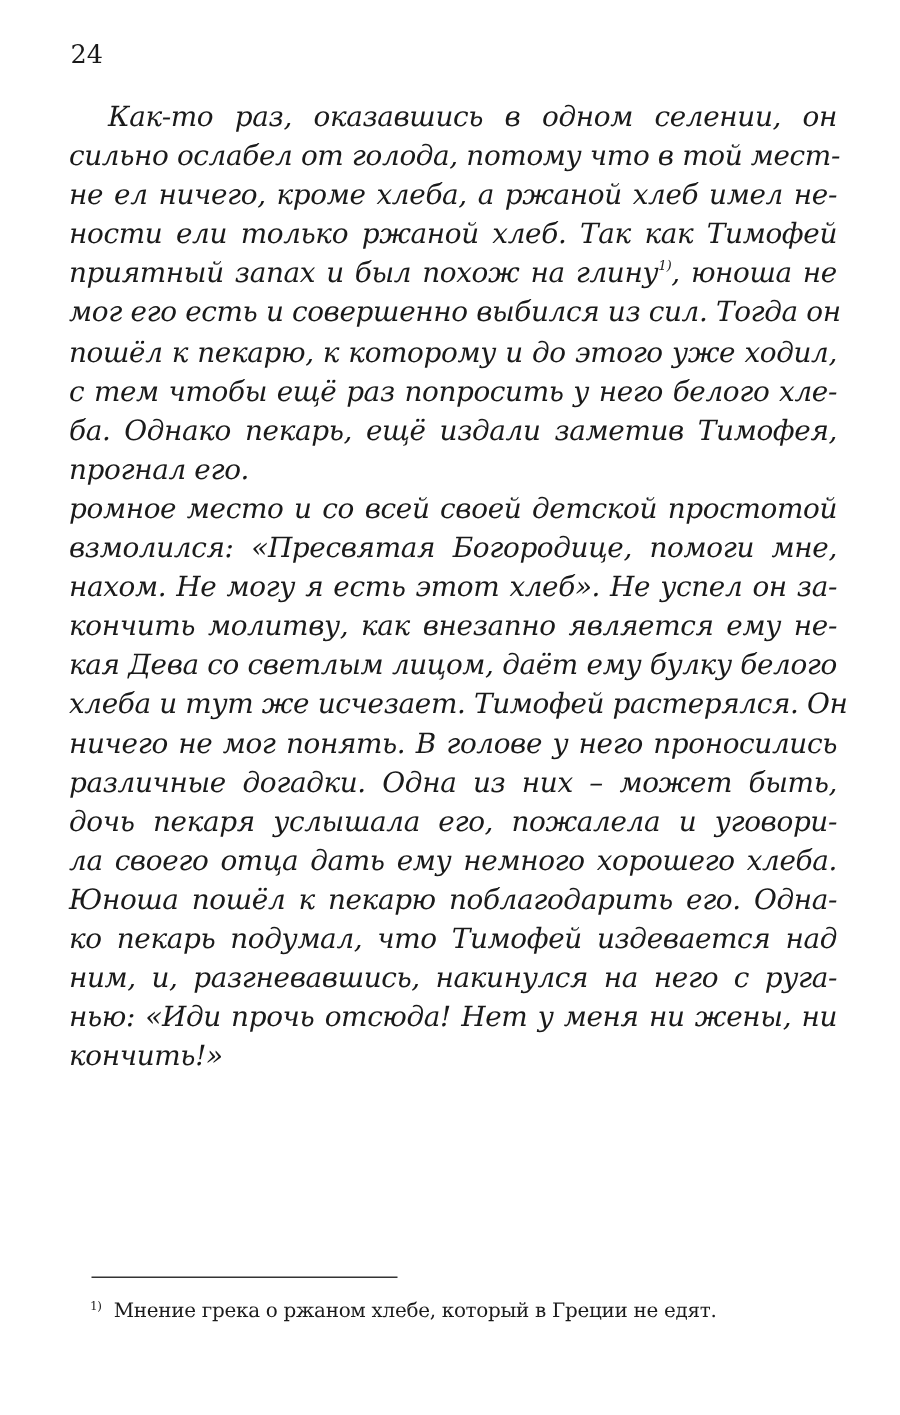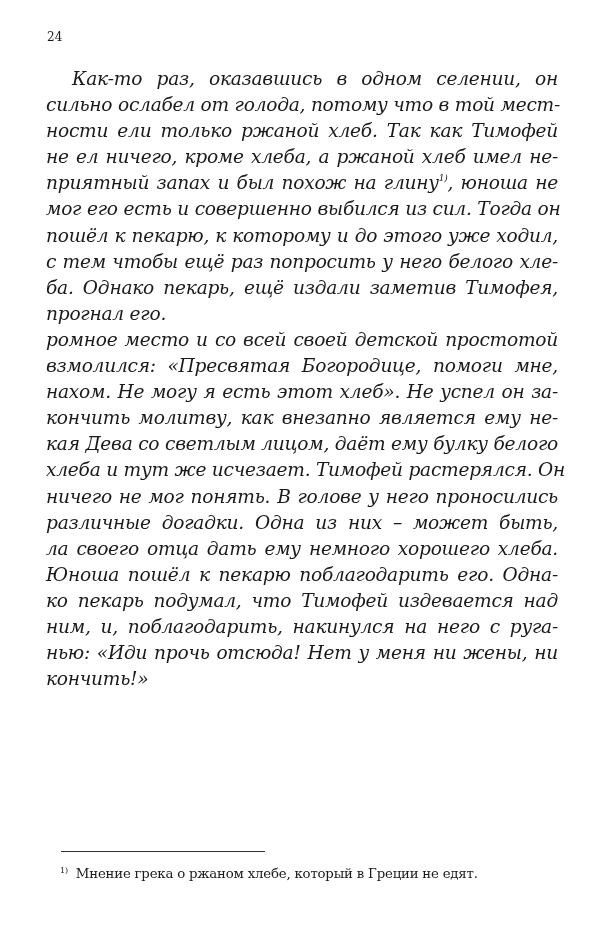--- a/index.html
+++ b/index.html
@@ -1,21 +1,21 @@
 <!DOCTYPE html>
 <html><head>
 <meta charset="utf-8">
 <style>
   html, body { margin: 0; padding: 0; }
   body {
     width: 600px; height: 943px; background: #ffffff; position: relative; overflow: hidden;
     color: #1a1a1a; font-family: "DejaVu Serif", serif;
   }
   .page-num {
-    position: absolute; left: 47px; top: 27px; font-size: 12px; line-height: 20px;
+    position: absolute; left: 47px; top: 27px; font-size: 17px; line-height: 20px;
   }
   .body-text {
     position: absolute; left: 46px; top: 66px; width: 512px;
     font-size: 18.6px; line-height: 26.1px; font-style: italic;
   }
   .line {
     display: block; white-space: nowrap; text-align: justify; text-align-last: justify;
     height: 26.1px; overflow: visible; letter-spacing: -0.25px;
   }
   .line.indent { padding-left: 26px; }
@@ -33,41 +33,42 @@
 </style>
 </head>
 <body>
 
 <div class="page-num">24</div>
 
 <div class="body-text">
 
   <span class="line indent">Как-то раз, оказавшись в одном селении, он</span>
   <span class="line">сильно ослабел от голода, потому что в той мест-</span>
+  <span class="line">не ел ничего, кроме хлеба, а ржаной хлеб имел не-</span>
   <span class="line">ности ели только ржаной хлеб. Так как Тимофей</span>
-  <span class="line">не ел ничего, кроме хлеба, а ржаной хлеб имел не-</span>
   <span class="line"><span>приятный запах и был похож на глину</span><sup class="fnref">1)</sup><span>, юноша не</span></span>
   <span class="line">мог его есть и совершенно выбился из сил. Тогда он</span>
   <span class="line">пошёл к пекарю, к которому и до этого уже ходил,</span>
   <span class="line">с тем чтобы ещё раз попросить у него белого хле-</span>
   <span class="line">ба. Однако пекарь, ещё издали заметив Тимофея,</span>
   <span class="line last">прогнал его.</span>
 
   <span class="line">ромное место и со всей своей детской простотой</span>
   <span class="line">взмолился: «Пресвятая Богородице, помоги мне,</span>
   <span class="line">нахом. Не могу я есть этот хлеб». Не успел он за-</span>
   <span class="line">кончить молитву, как внезапно является ему не-</span>
   <span class="line">кая Дева со светлым лицом, даёт ему булку белого</span>
   <span class="line">хлеба и тут же исчезает. Тимофей растерялся. Он</span>
   <span class="line">ничего не мог понять. В голове у него проносились</span>
   <span class="line">различные догадки. Одна из них – может быть,</span>
+  <span class="line">дочь пекаря услышала его, пожалела и уговори-</span>
   <span class="line">ла своего отца дать ему немного хорошего хлеба.</span>
   <span class="line">Юноша пошёл к пекарю поблагодарить его. Одна-</span>
   <span class="line">ко пекарь подумал, что Тимофей издевается над</span>
-  <span class="line">ним, и, поблагодарить, накинулся на него с руга-</span>
+  <span class="line">ним, и, разгневавшись, накинулся на него с руга-</span>
   <span class="line">нью: «Иди прочь отсюда! Нет у меня ни жены, ни</span>
   <span class="line last">кончить!»</span>
 
 </div>
 
 <div class="fn-rule"></div>
 <div class="footnote">
   <span class="fnmark">1)</span><span>Мнение грека о ржаном хлебе, который в Греции не едят.</span>
 </div>
 

